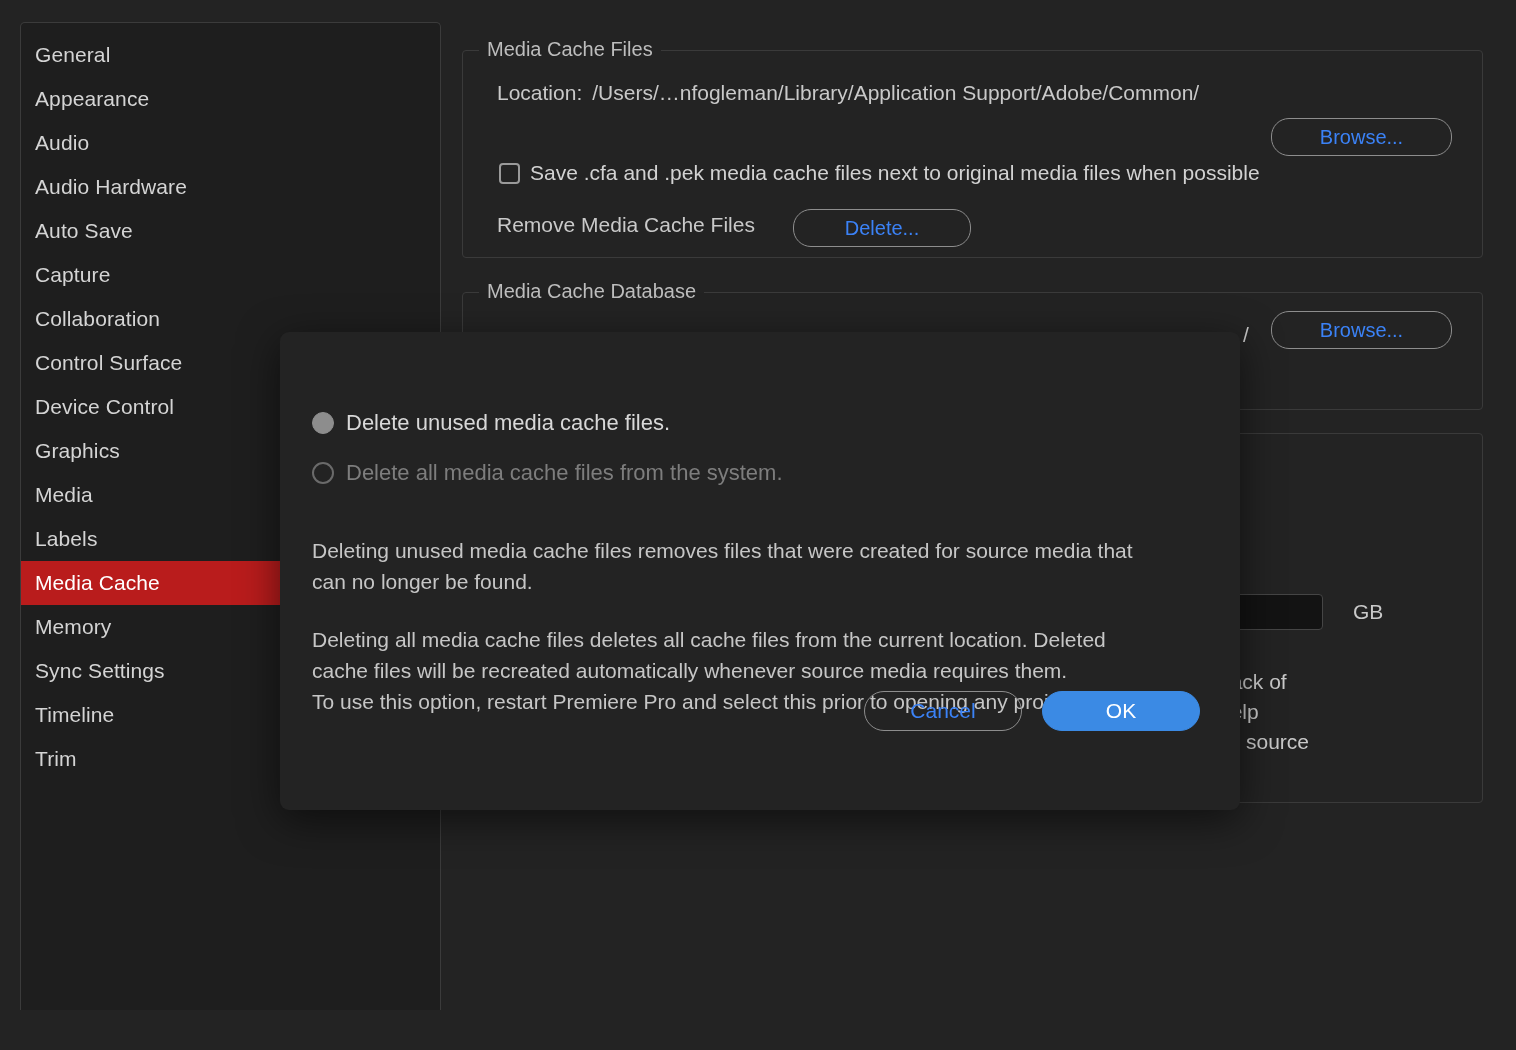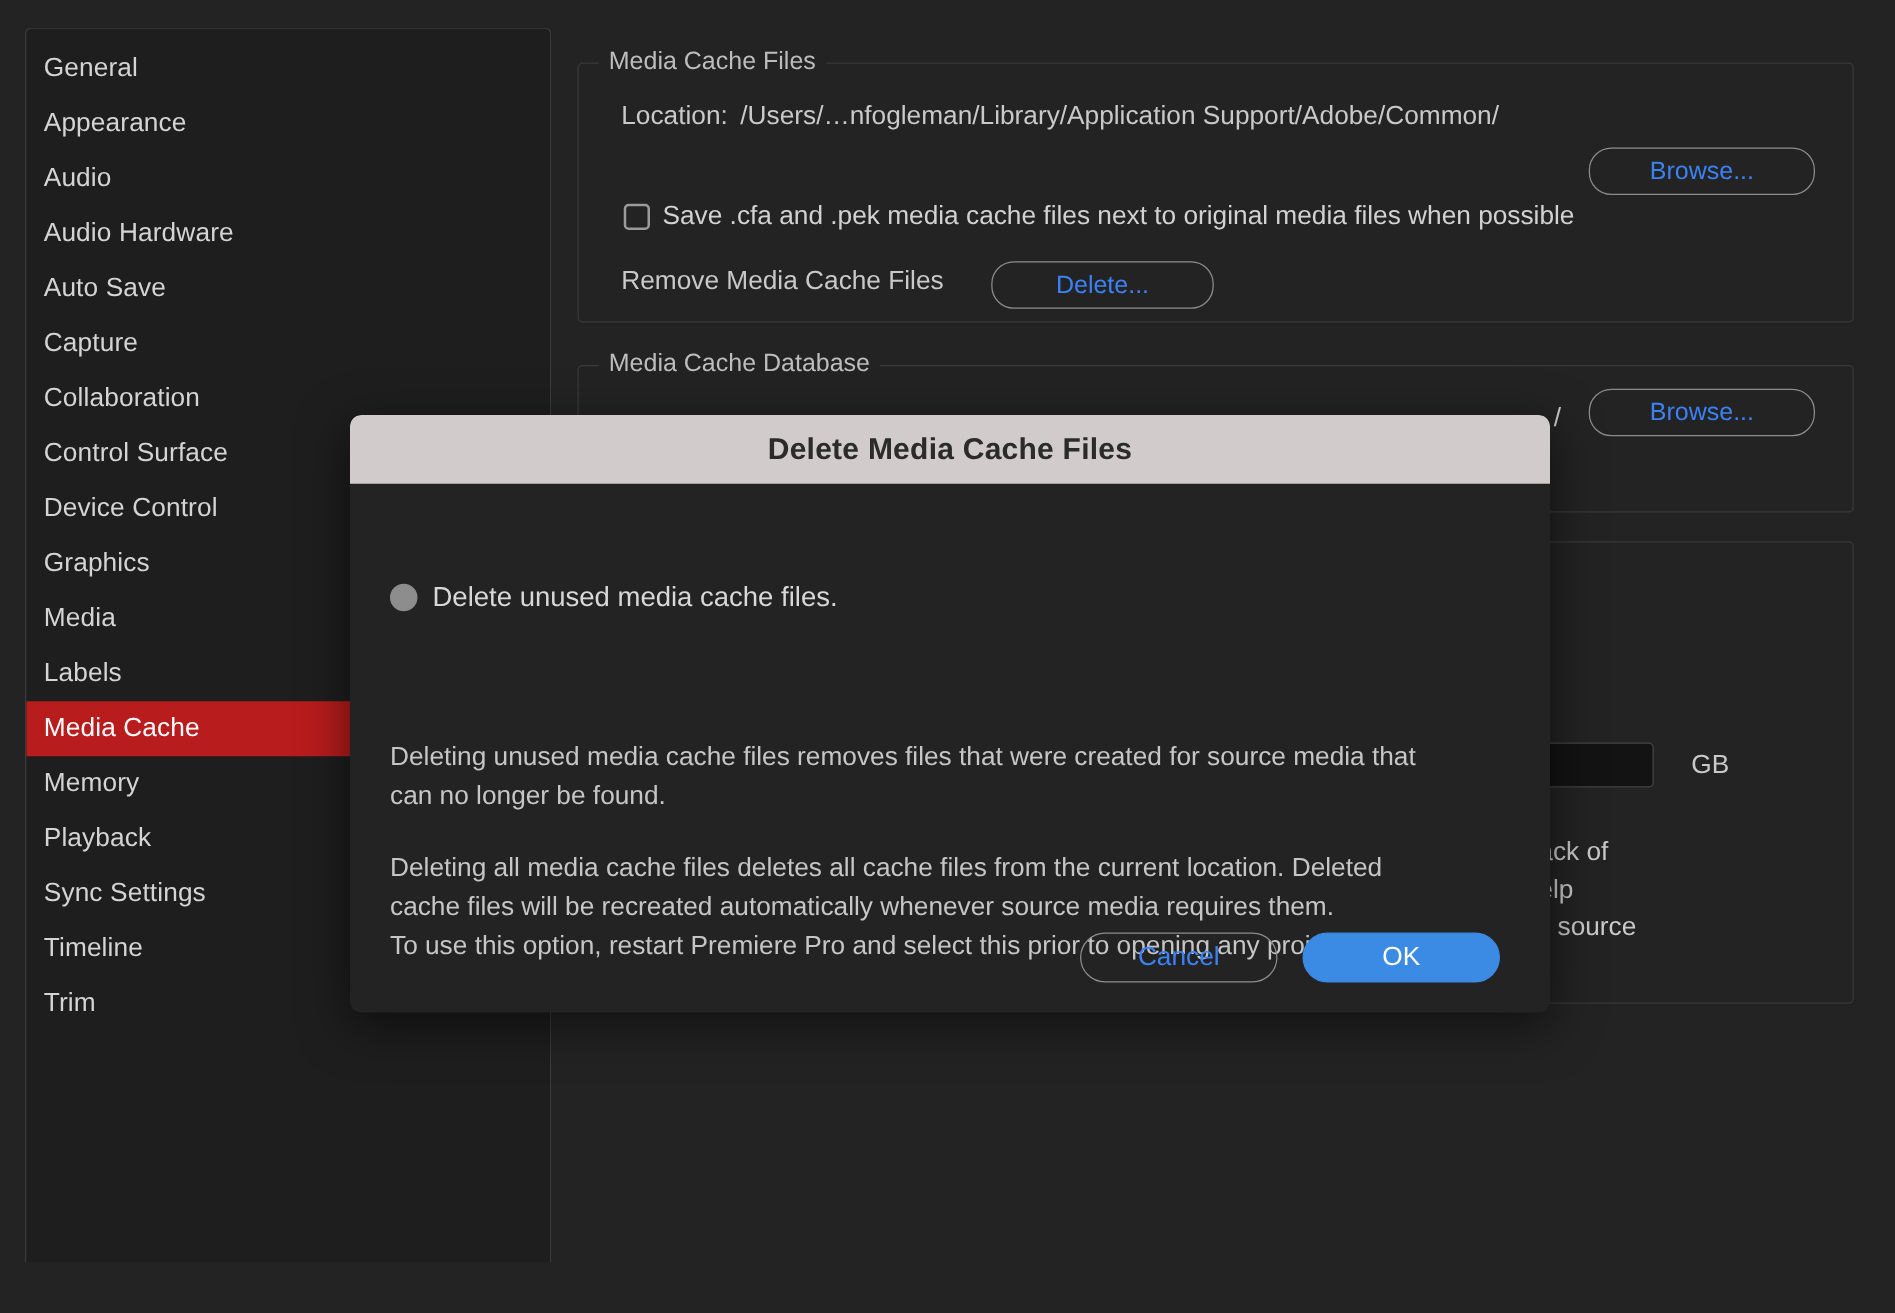--- a/index.html
+++ b/index.html
@@ -243,21 +243,20 @@
       <div class="nav-item">Auto Save</div>
       <div class="nav-item">Capture</div>
       <div class="nav-item">Collaboration</div>
       <div class="nav-item">Control Surface</div>
       <div class="nav-item">Device Control</div>
       <div class="nav-item">Graphics</div>
       <div class="nav-item">Media</div>
       <div class="nav-item">Labels</div>
       <div class="nav-item selected">Media Cache</div>
       <div class="nav-item">Memory</div>
-      <div class="nav-item">Playback</div>
       <div class="nav-item">Sync Settings</div>
       <div class="nav-item">Timeline</div>
       <div class="nav-item">Trim</div>
     </nav>
 
   <div id="content">
 
     <section class="groupbox" id="gb-files">
       <div class="gb-title">Media Cache Files</div>
 
@@ -294,31 +293,32 @@
 
       <div class="mgmt-note" style="position:absolute; left:756px; top:233px;">back of</div>
       <div class="mgmt-note" style="position:absolute; left:756px; top:263px;">help</div>
       <div class="mgmt-note" style="position:absolute; left:748px; top:293px;">ver source</div>
     </section>
 
   </div>
 
   <div id="dialog">
 
-    <div id="dialog-titlebar">
-      <span id="dialog-title">Delete Media Cache Files</span>
-    </div>
 
     <div id="dialog-body">
 
       <div class="radio-row" style="top:78px;">
         <span class="radio checked"></span>
         <span class="radio-label">Delete unused media cache files.</span>
       </div>
 
+      <div class="radio-row" style="top:128px;">
+        <span class="radio unchecked-disabled"></span>
+        <span class="radio-label disabled">Delete all media cache files from the system.</span>
+      </div>
 
       <div class="dlg-para" style="top:203px;">Deleting unused media cache files removes files that were created for source media that
 can no longer be found.</div>
 
       <div class="dlg-para" style="top:292px;">Deleting all media cache files deletes all cache files from the current location. Deleted
 cache files will be recreated automatically whenever source media requires them.
 To use this option, restart Premiere Pro and select this prior to opening any project.</div>
 
       <div id="dialog-buttons">
         <button class="btn btn-dialog">Cancel</button>

